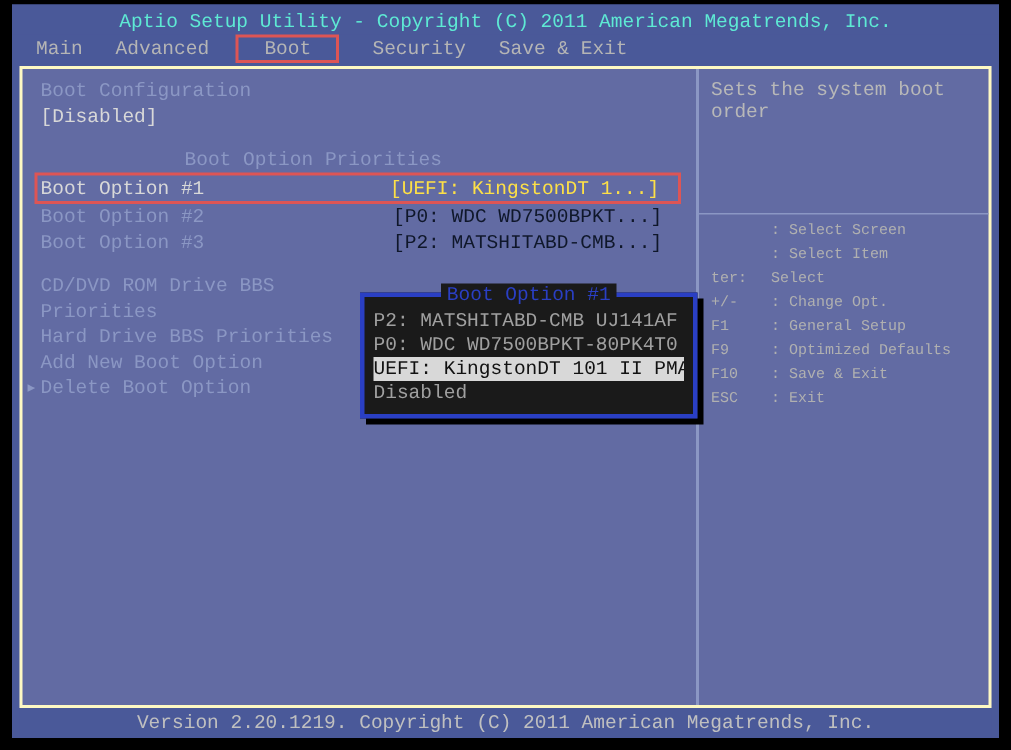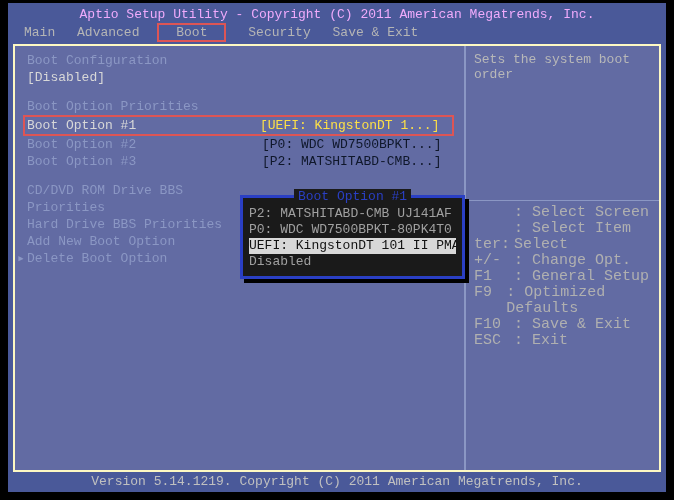--- a/index.html
+++ b/index.html
@@ -14,21 +14,21 @@
 }
 .screen {
   position: absolute;
   left: 8px; top: 3px; right: 8px; bottom: 8px;
   background: #4a5999;
   display: flex;
   flex-direction: column;
 }
 .title-bar {
   text-align: center;
-  color: #f0abfc;
+  color: #5eead4;
   background: #4a5999;
   padding: 4px 0 1px;
 }
 .menu-bar {
   background: #4a5999;
   padding: 0 8px 2px 16px;
   color: #b0b0b0;
 }
 .menu-item { display: inline-block; margin-right: 14px; color:#b5b5b5; }
 .menu-item.active {
@@ -51,21 +51,21 @@
 .right-pane {
   width: 195px;
   border-left: 2px solid #8b97c4;
   padding: 6px 8px;
   color: #b8b8b8;
 }
 .row { display:flex; line-height: 17px; color:#8b97c4; }
 .row .lbl { width: 235px; }
 .row .val { color:#0f172a; }
 .row.white .lbl, .row.white .val { color:#d8d8d8; }
-.section-head { color:#8b97c4; margin-top:12px; margin-bottom:0; }
+.section-head { color:#8b97c4; margin-top:12px; margin-bottom:0;justify-content:center; }
 .hl-row {
   border: 2px solid #dd5555;
   margin-left: -4px; padding-left:2px; padding-right:2px;
   display:flex; line-height:17px;
 }
 .hl-row .lbl { width:233px; color:#d8d8d8; }
 .hl-row .val { color:#fde047; }
 .arrow { position:absolute; left:2px; color:#8b97c4; }
 .popup {
   position: absolute;
@@ -78,21 +78,21 @@
 .popup-title {
   text-align: center;
   color: #2a3fc4;
   margin-top:-9px;
   background: transparent;
 }
 .popup-title span{ background:#1a1a1a; padding:0 4px;}
 .popup-body { padding: 2px 6px 6px; }
 .popup-opt { color:#a0a0a0; line-height:16px; white-space:nowrap; overflow:hidden; }
 .popup-opt.sel { background:#d8d8d8; color:#111; }
-.help-keys { margin-top: 118px; font-size:15px; }
+.help-keys { margin-top: 60px; font-size:10px; }
 .help-line { display:flex; line-height:16px; color:#b0b0b0; }
 .help-key { width:40px; }
 .hsep { border-top:1px solid #8b97c4; margin-right:-8px; margin-left:-8px; margin-bottom:4px; margin-top:4px; }
 .footer {
   text-align:center;
   color:#c0c0c0;
   background:#4a5999;
   padding: 2px 0 3px;
   margin: 0 5px;
 }
@@ -185,21 +185,21 @@
             <span>: Save &amp; Exit</span>
           </div>
         <div class="help-line">
             <span class="help-key">ESC</span>
             <span>: Exit</span>
           </div>
       </div>
     </div>
   </div>
 
-  <div class="footer">Version 5.14.1219. Copyright (C) 2011 American Megatrends, Inc.</div>
+  <div class="footer">Version 2.20.1219. Copyright (C) 2011 American Megatrends, Inc.</div>
 </div>
 
 <div class="popup">
   <div class="popup-title"><span>Boot Option #1</span></div>
   <div class="popup-body">
     <div class="popup-opt">P2: MATSHITABD-CMB UJ141AF</div>
     <div class="popup-opt">P0: WDC WD7500BPKT-80PK4T0</div>
     <div class="popup-opt sel">UEFI: KingstonDT 101 II PMAP</div>
     <div class="popup-opt">Disabled</div>
   </div>

